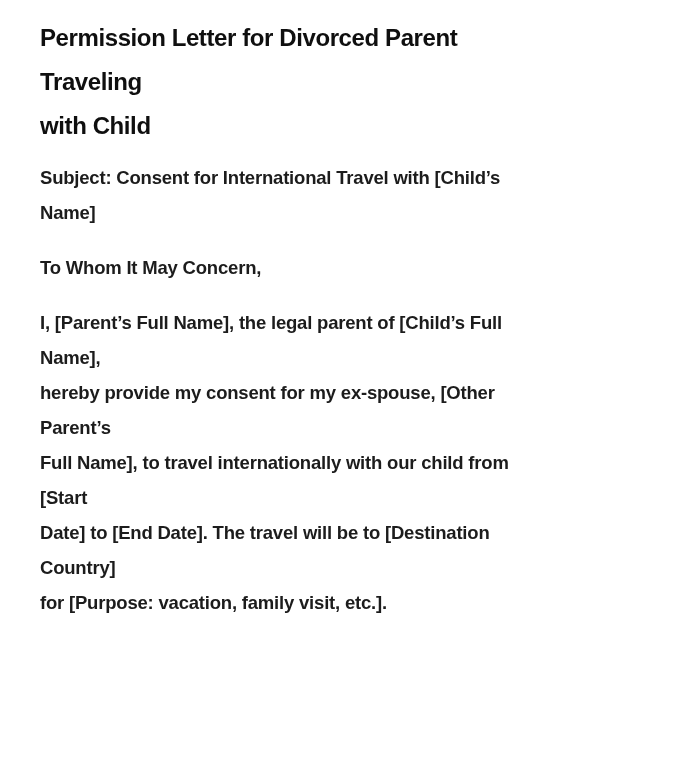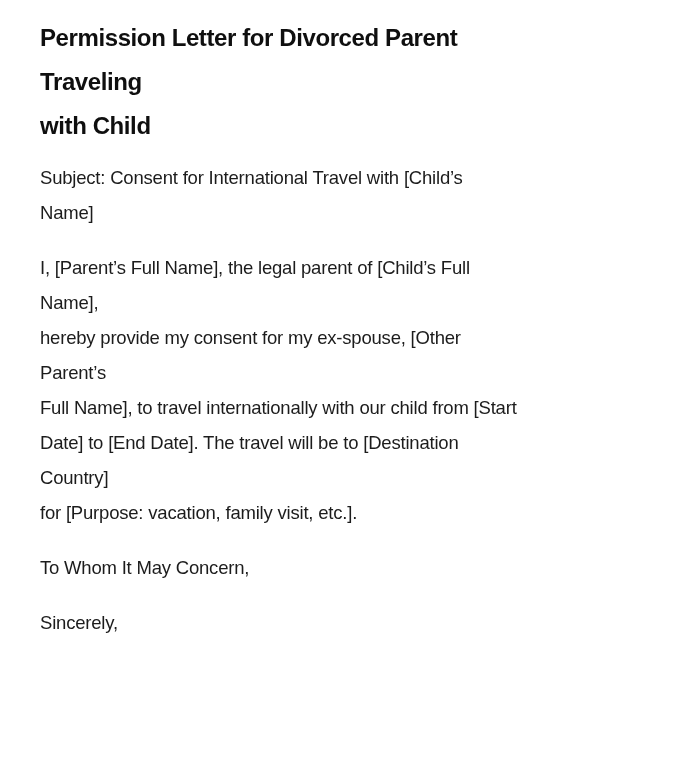--- a/index.html
+++ b/index.html
@@ -22,42 +22,41 @@
     font-size: 24px;
     font-weight: 700;
     line-height: 44px;
     letter-spacing: -0.4px;
     color: #0f0f0f;
     margin: 0 0 12px 0;
     white-space: pre-line;
   }
   .doc-par {
     font-size: 18.5px;
-    font-weight: 400;
+    font-weight: 700;
     line-height: 35px;
     letter-spacing: -0.2px;
     color: #1c1c1c;
     margin: 0 0 20px 0;
     white-space: pre-line;
   }
 </style>
 </head>
 <body>
 
 <div class="doc">
   <h1 class="doc-title">Permission Letter for Divorced Parent Traveling
 with Child</h1>
 
   <p class="doc-par">Subject: Consent for International Travel with [Child’s Name]</p>
 
+  <p class="doc-par">To Whom It May Concern,</p>
+
   <p class="doc-par">I, [Parent’s Full Name], the legal parent of [Child’s Full Name],
 hereby provide my consent for my ex-spouse, [Other Parent’s
 Full Name], to travel internationally with our child from [Start
 Date] to [End Date]. The travel will be to [Destination Country]
 for [Purpose: vacation, family visit, etc.].</p>
 
-  <p class="doc-par">To Whom It May Concern,</p>
 
-
-  <p class="doc-par">Sincerely,</p>
 
 
 </div>
 
 </body></html>

